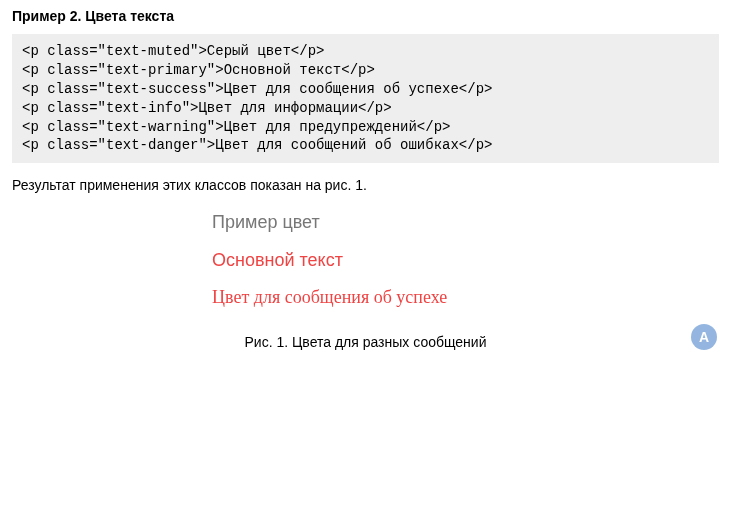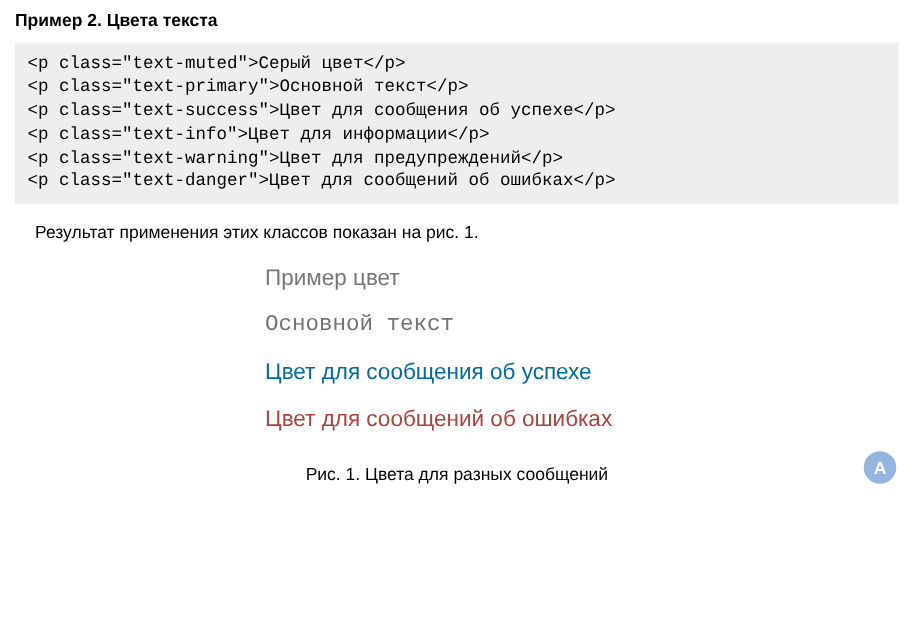--- a/index.html
+++ b/index.html
@@ -23,33 +23,33 @@
     padding: 8px 10px;
     font-family: "Courier New", Courier, monospace;
     font-size: 14px;
     line-height: 1.35;
     white-space: pre;
     color: #000;
     margin-bottom: 14px;
   }
   .result-intro {
     font-size: 14px;
-    margin: 0 0 18px 16px;
+    margin: 0 0 18px 0;
   }
   .result-area {
     padding-left: 200px;
     font-size: 18px;
     line-height: 1.3;
   }
   .result-area p {
     margin: 0 0 14px 0;
   }
   .text-muted   { color: #777777; }
-  .text-primary { color: #737373; font-family: Liberation Mono, monospace; }
-  .text-success { color: #0369a1; }
+  .text-primary { color: #ef4444; }
+  .text-success { color: #ef4444; font-family: Liberation Serif, serif; }
   .text-info    { color: #31708f; }
   .text-warning { color: #8a6d3b; }
   .text-danger  { color: #a94442; }
   .figure-caption {
     text-align: center;
     font-size: 14px;
     margin: 24px 0 0 0;
   }
   .watermark {
     position: absolute;
@@ -96,20 +96,19 @@
 &lt;p class="text-info"&gt;Цвет для информации&lt;/p&gt;
 &lt;p class="text-warning"&gt;Цвет для предупреждений&lt;/p&gt;
 &lt;p class="text-danger"&gt;Цвет для сообщений об ошибках&lt;/p&gt;</div>
 
 <p class="result-intro">Результат применения этих классов показан на рис. 1.</p>
 
 <div class="result-area">
   <p class="text-muted">Пример цвет</p>
   <p class="text-primary">Основной текст</p>
   <p class="text-success">Цвет для сообщения об успехе</p>
-  <p class="text-danger">Цвет для сообщений об ошибках</p>
 </div>
 
 <p class="figure-caption">Рис. 1. Цвета для разных сообщений</p>
 
 <div class="watermark">
   <div class="wm-circle">A</div>
 </div>
 
 </body></html>

